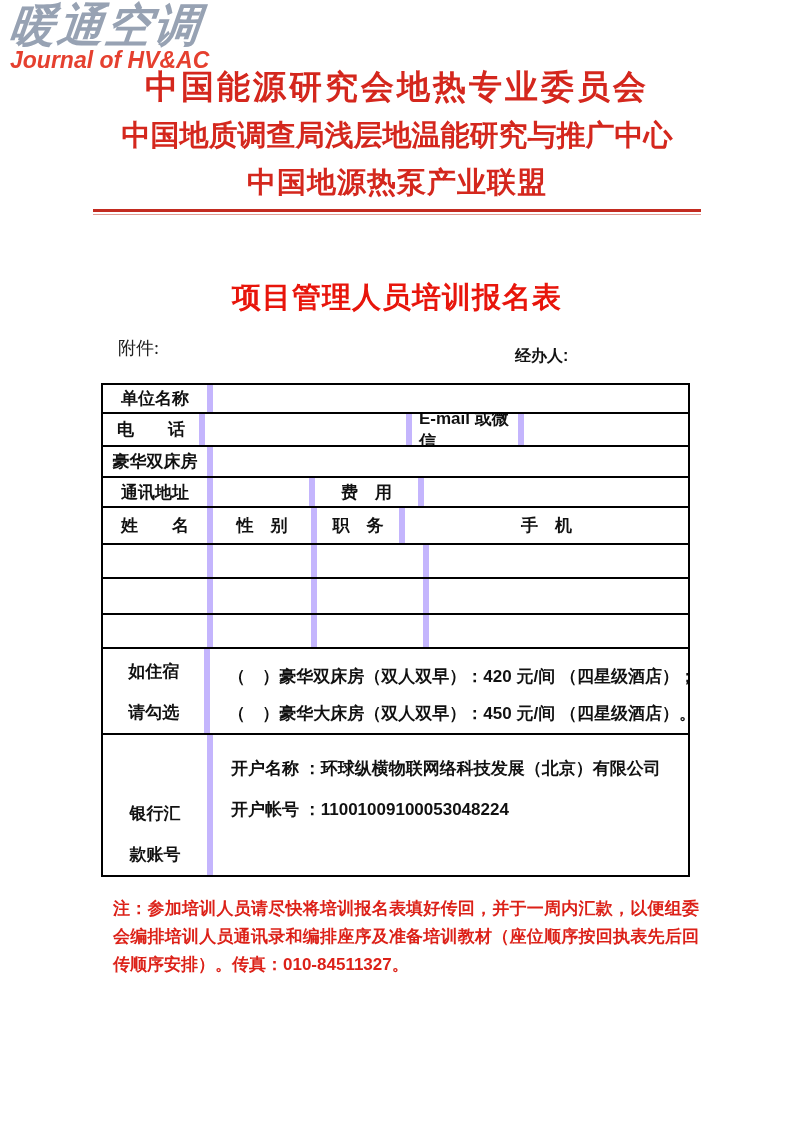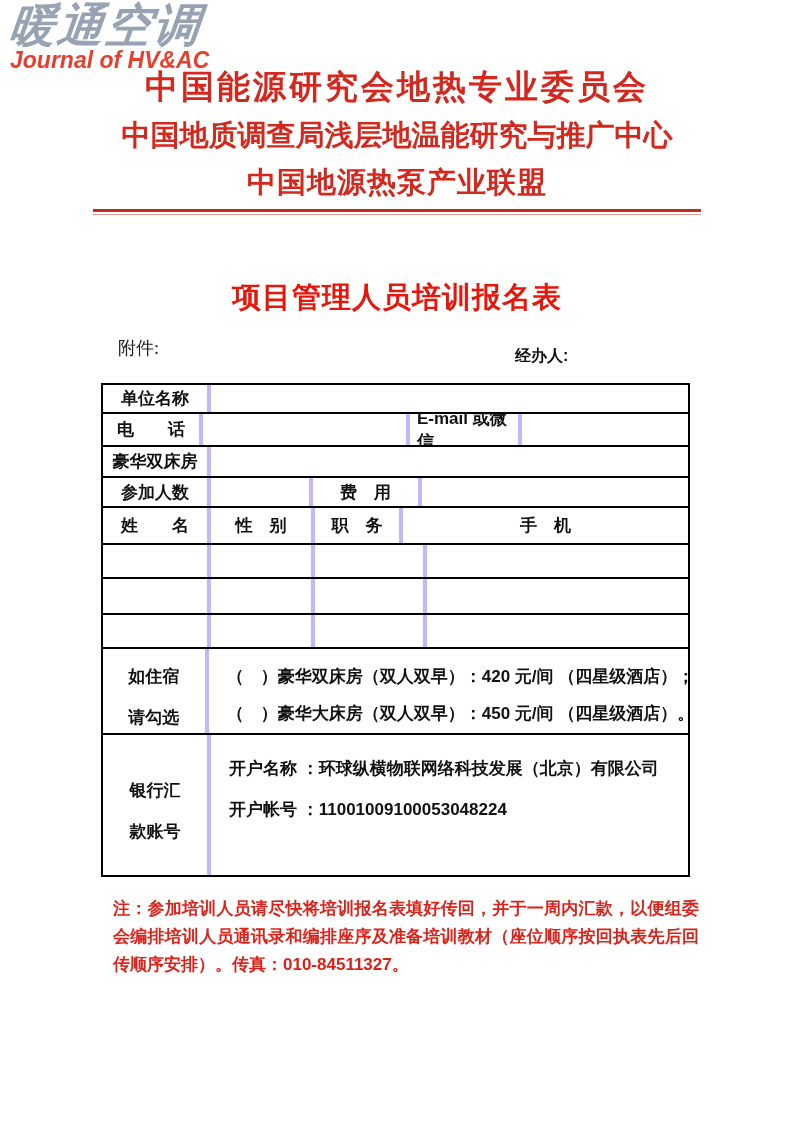--- a/index.html
+++ b/index.html
@@ -58,29 +58,29 @@
 
   
   .doc-table{
     position:absolute;left:101px;top:383px;width:589px;
     border:2px solid #000;box-sizing:border-box;
     font-family:"Liberation Sans",sans-serif;font-weight:bold;color:#111;font-size:17px;
   }
   .tr{display:flex;border-top:2px solid #000;box-sizing:border-box;}
   .tr.first{border-top:none;}
   .td{
-    border-left:4px solid #c4b5fd;box-sizing:border-box;
+    border-left:6px solid #c4b5fd;box-sizing:border-box;
     display:flex;align-items:center;overflow:hidden;
   }
   .td.firstcol{border-left:none;}
   .td.center{justify-content:center;}
   .td.fill{flex:1 1 auto;}
   .td.email-cell{padding-left:7px;}
   .stack{
-    display:flex;flex-direction:column;align-items:center;justify-content:center;
+    display:flex;flex-direction:column;align-items:center;justify-content:flex-end;
     padding-top:12px;line-height:41px;
   }
   .bigcell{display:block;padding:9px 4px 0 18px;line-height:37px;align-items:flex-start;}
   .bigcell.bank{padding-top:13px;line-height:41px;}
   .optline,.bankline{white-space:nowrap;}
 
   
   .note{
     position:absolute;left:113px;top:895px;width:586px;
     font-family:"Liberation Sans",sans-serif;font-size:17px;font-weight:bold;
@@ -123,21 +123,21 @@
       <div class="td email-cell" style="width:112px">E-mail 或微信</div>
       <div class="td fill"></div>
     </div>
 
     <div class="tr" style="height:31px">
       <div class="td firstcol center" style="width:104px">豪华双床房</div>
       <div class="td fill"></div>
     </div>
 
     <div class="tr" style="height:30px">
-      <div class="td firstcol center" style="width:104px">参加人数</div>
+      <div class="td firstcol center" style="width:104px">通讯地址</div>
       <div class="td" style="width:102px"></div>
       <div class="td center" style="width:109px">费　用</div>
       <div class="td fill"></div>
     </div>
 
     <div class="tr" style="height:37px">
       <div class="td firstcol center" style="width:104px">姓　　名</div>
       <div class="td center" style="width:104px">性　别</div>
       <div class="td center" style="width:88px">职　务</div>
       <div class="td center fill">手　机</div>

